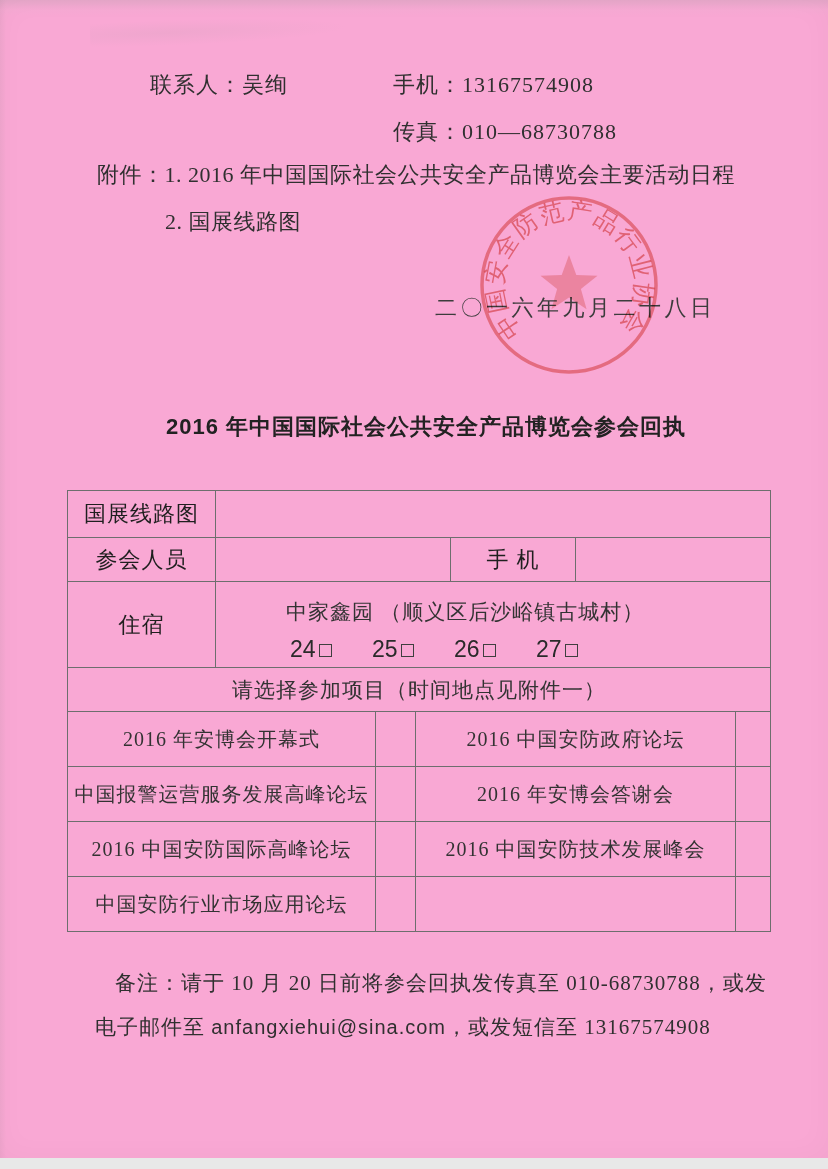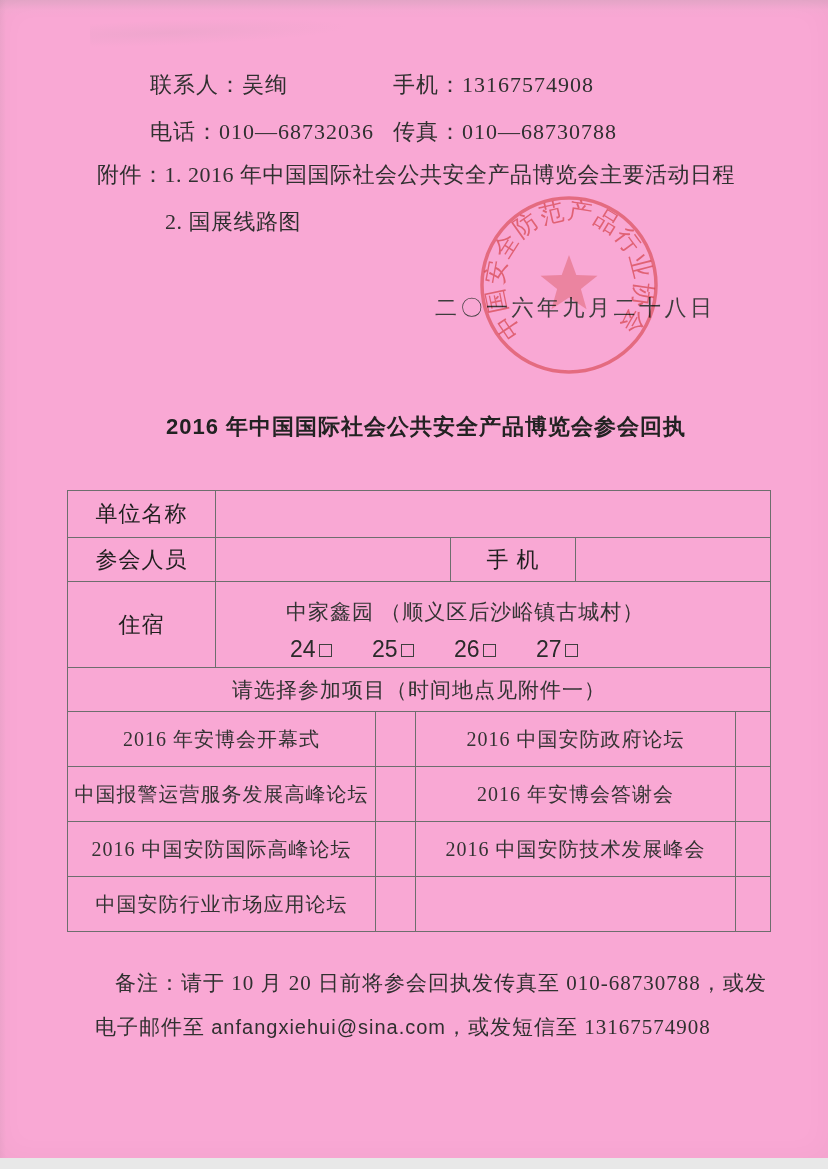--- a/index.html
+++ b/index.html
@@ -97,21 +97,20 @@
 <body>
 
 <div class="page">
 
   <div class="scan-edge-top"></div>
   <div class="scan-smudge"></div>
   <div class="scan-edge-left"></div>
 
   <span class="abs contact-text" style="left:150px; top:70px;">联系人：吴绚</span>
   <span class="abs contact-text" style="left:393px; top:70px;">手机：13167574908</span>
-  <span class="abs contact-text" style="left:150px; top:117px;">电话：010—68732036</span>
   <span class="abs contact-text" style="left:393px; top:117px;">传真：010—68730788</span>
 
   <span class="abs attach-text" style="left:97px; top:160px;">附件：1. 2016 年中国国际社会公共安全产品博览会主要活动日程</span>
   <span class="abs attach-text" style="left:165px; top:207px;">2. 国展线路图</span>
 
   <span class="abs date-line" style="left:435px; top:293px;text-align:right;">二〇一六年九月二十八日</span>
 
   <svg class="abs stamp-wrap" style="left:474px; top:190px;" width="190" height="190" viewBox="0 0 190 190">
     <defs>
       <path id="sealArc" d="M 48.3 141.7 A 66 66 0 1 1 141.7 141.7" fill="none"></path>
@@ -130,21 +129,21 @@
       <col style="width:148px">
         <col style="width:160px">
         <col style="width:40px">
       <col style="width:35px">
         <col style="width:125px">
         <col style="width:160px">
       <col style="width:35px">
     </colgroup>
     <tbody>
         <tr style="height:47px;">
-      <td class="th-label">单位名称</td>
+      <td class="th-label">国展线路图</td>
       <td colspan="6"></td>
     </tr>
     <tr style="height:44px;">
       <td class="th-label">参会人员</td>
       <td colspan="3"></td>
       <td class="th-label">手 机</td>
       <td colspan="2"></td>
     </tr>
     <tr style="height:86px;">
       <td class="th-label">住宿</td>

